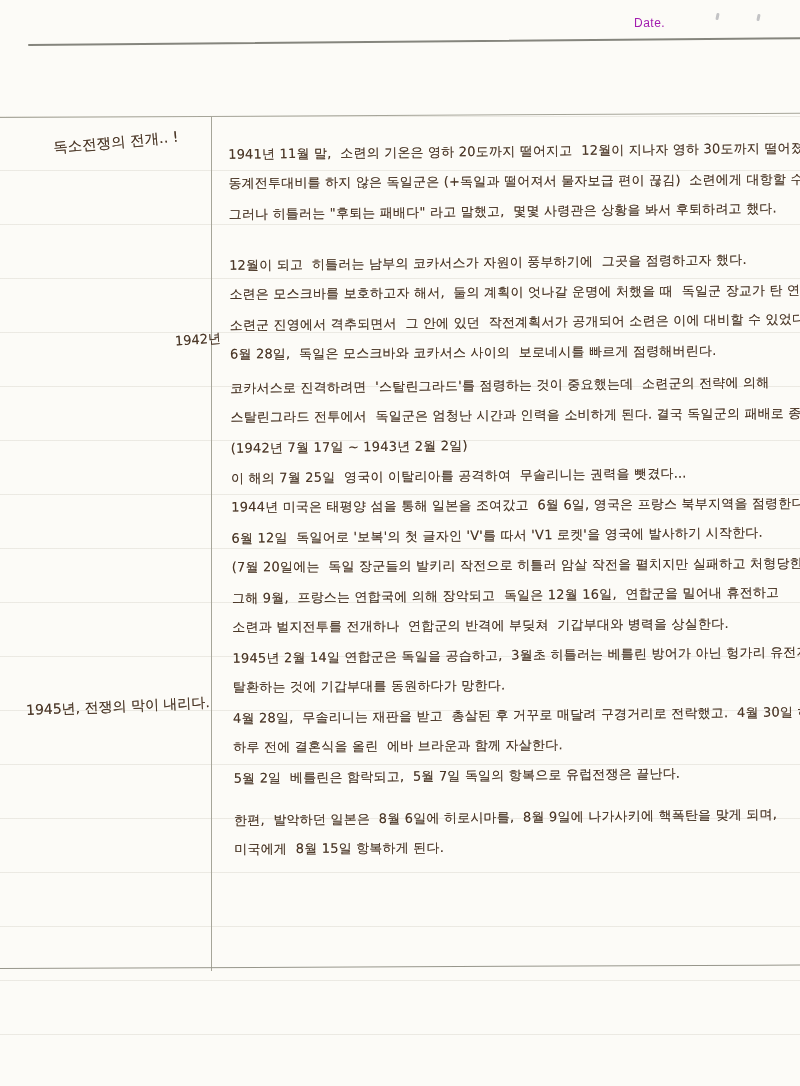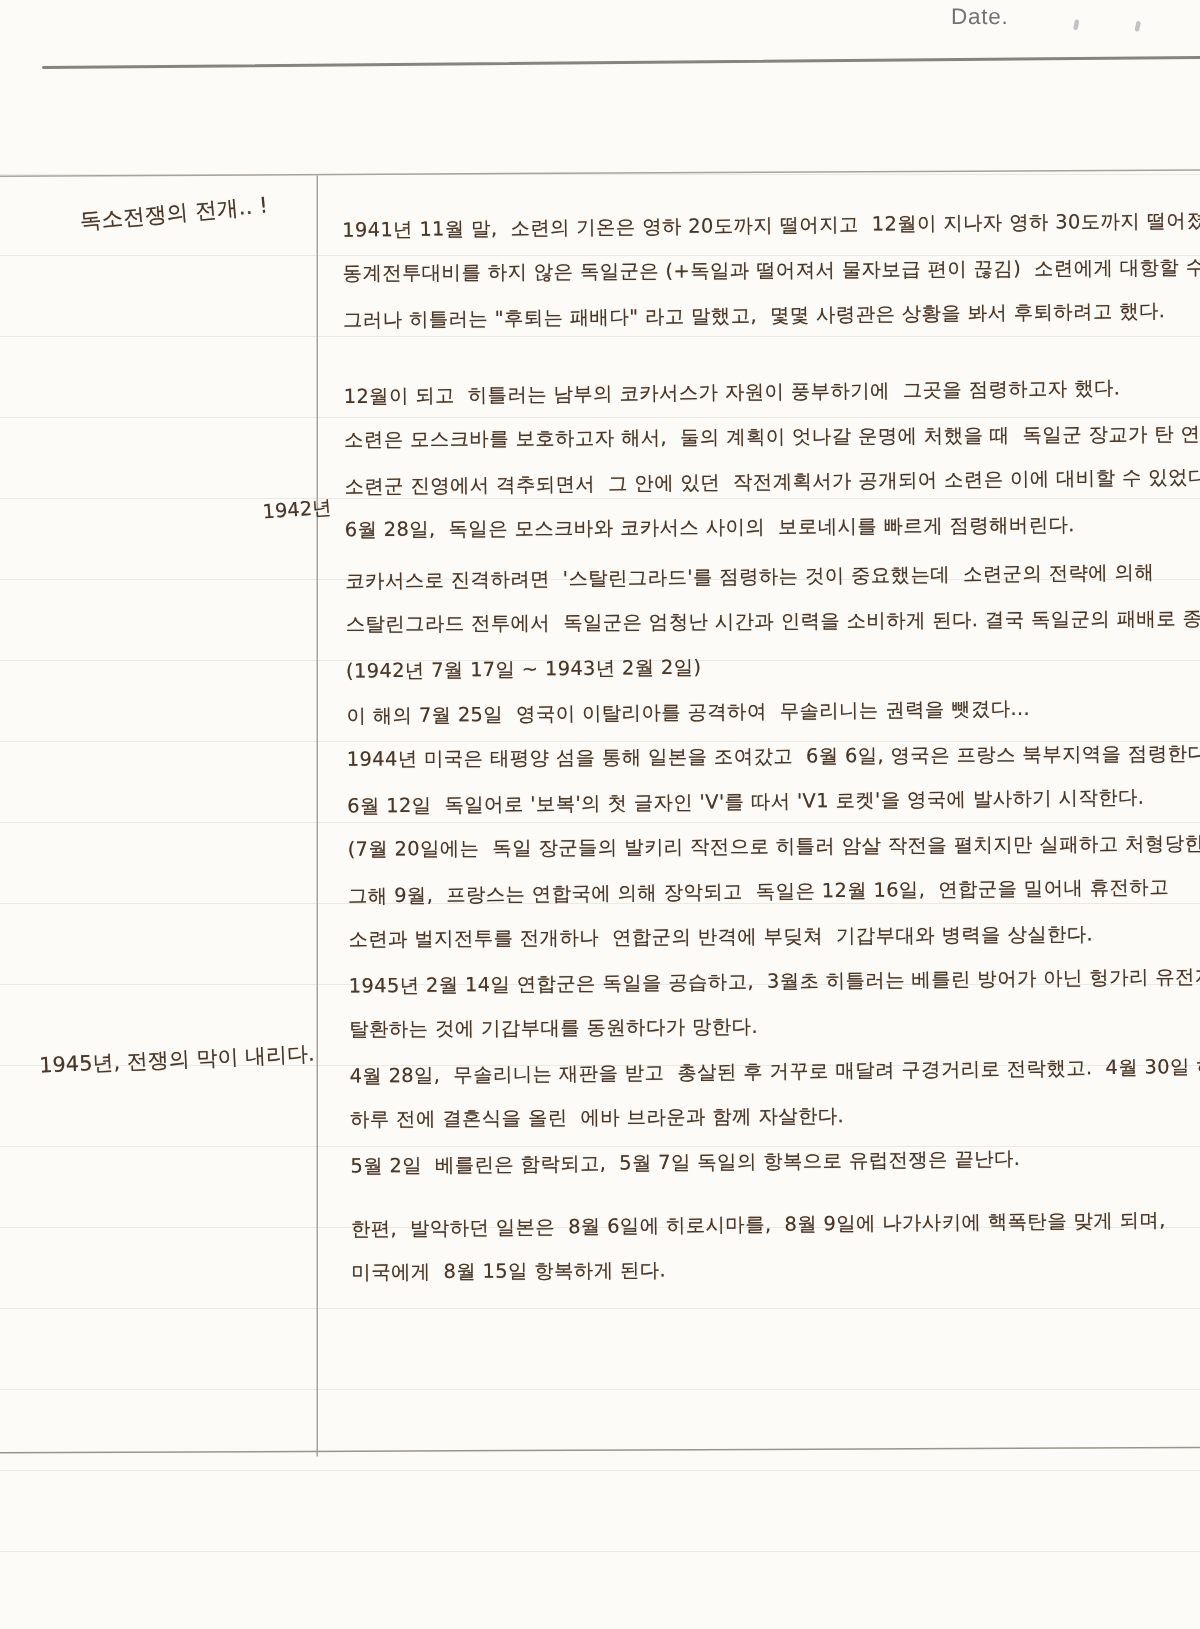--- a/index.html
+++ b/index.html
@@ -21,25 +21,25 @@
     position: absolute;
     left: 0; top: 63px; right: 0; bottom: 0;
     background-image: repeating-linear-gradient(
       to bottom,
       transparent 0px, transparent 53px,
       rgba(160,154,136,0.18) 53px, rgba(160,154,136,0.18) 54px);
     pointer-events: none;
   }
   .date-label {
     position: absolute;
-    left: 634px; top: 3px;
+    left: 634px; top: 16px;
     font-family: "Liberation Sans", sans-serif;
-    font-size: 15px;
+    font-size: 12px;
     letter-spacing: 0.5px;
-    color: #737373;
+    color: #a21caf;
   }
   .tick {
     position: absolute;
     width: 3px; height: 7px;
     background: #c3c3c5;
     transform: rotate(12deg);
     border-radius: 2px;
   }
   .tick1 { left: 716px; top: 13px; }
   .tick2 { left: 757px; top: 14px; }

